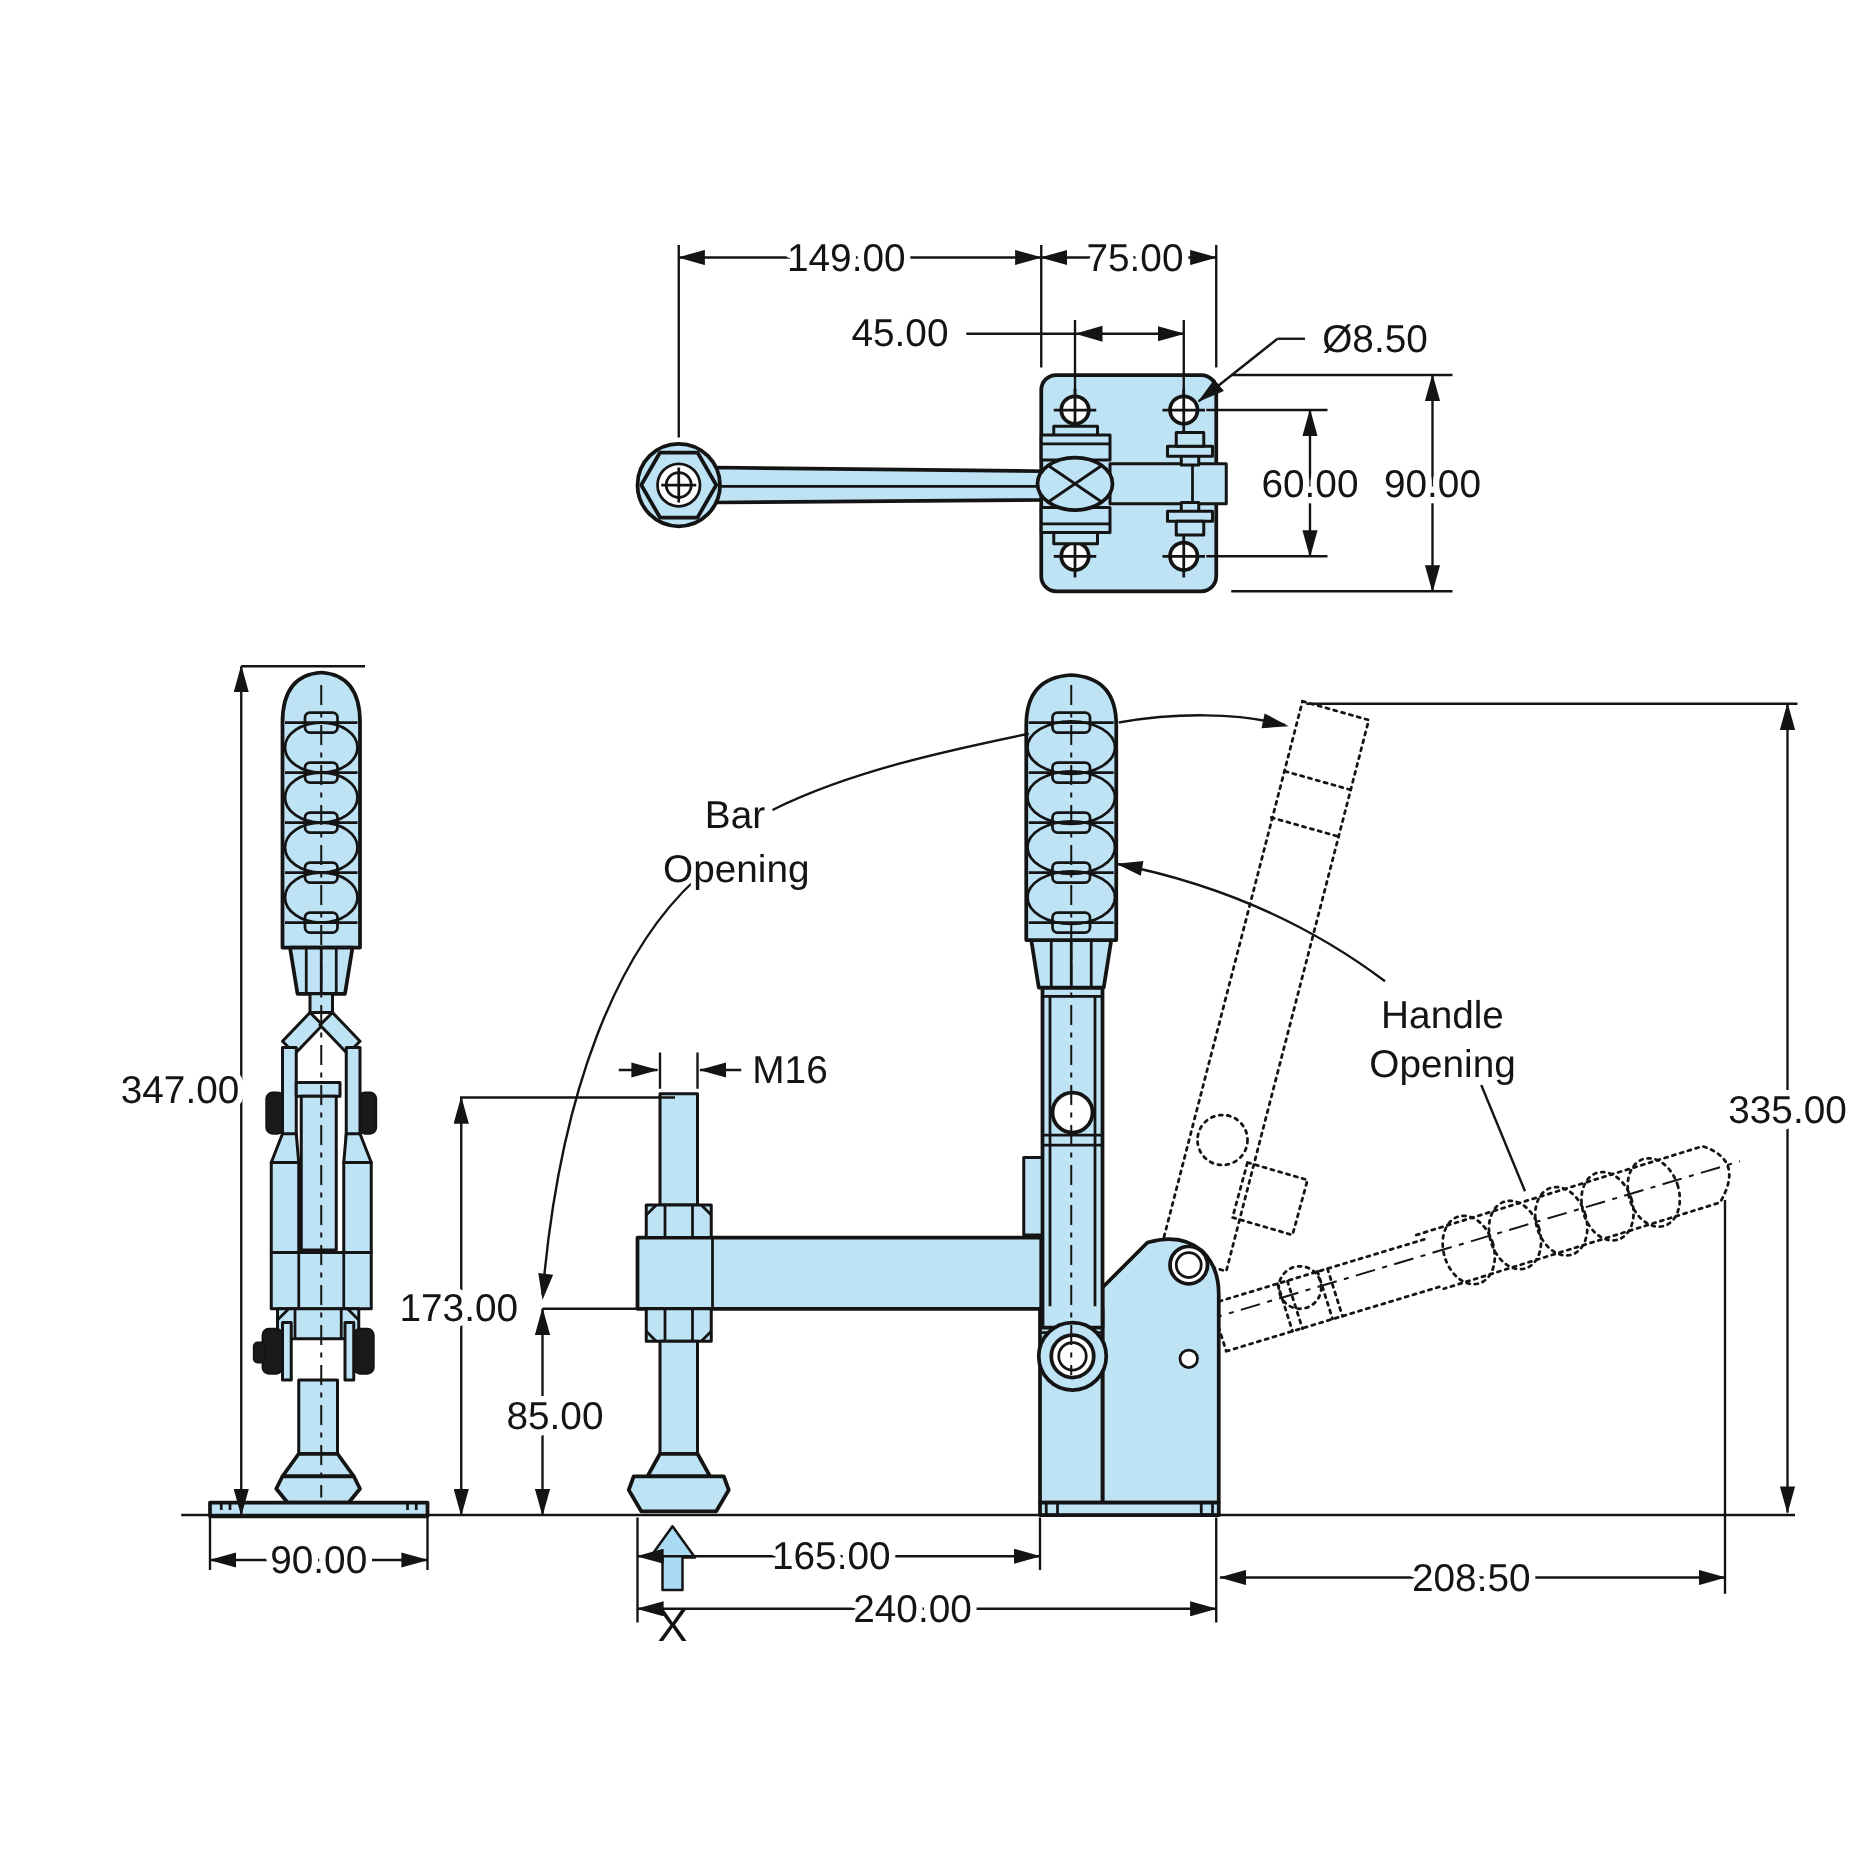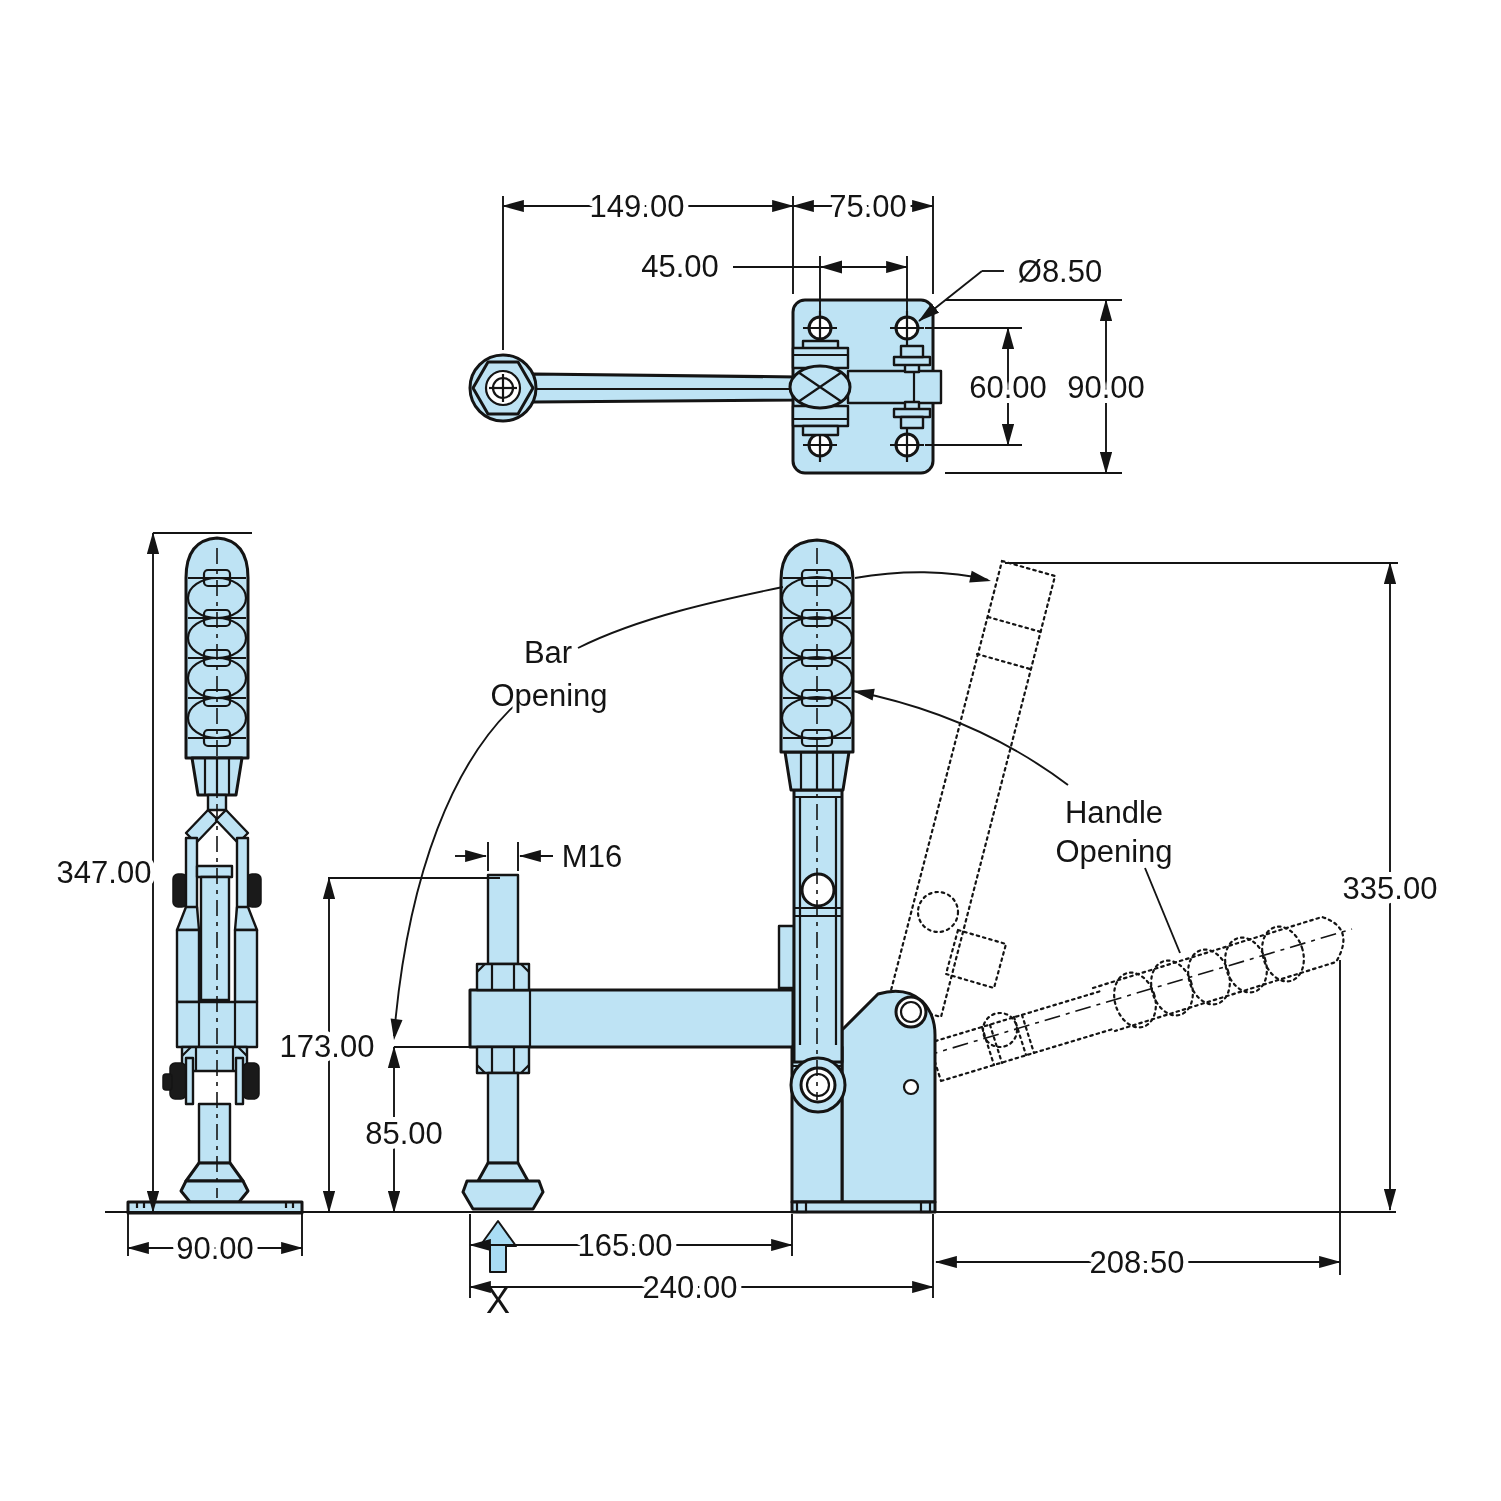--- a/index.html
+++ b/index.html
@@ -1,20 +1,20 @@
 <!DOCTYPE html>
 <html style="--part: #BEE3F4; --arrow: #A9DCF4; --line: #141414; --knob: #1A1A1A; --bg: #FFFFFF;"><head>
 <meta charset="utf-8">
 <style>
   :root{
     --part:#BEE3F4; --arrow:#A9DCF4; --line:#141414; --knob:#1A1A1A; --bg:#FFFFFF;
   }
   html,body{margin:0;padding:0;background:var(--bg);}
   .stage{width:1267px;height:1501px;position:relative;background:var(--bg);
-         font-family:"Liberation Sans", sans-serif;}
+         font-family:"Liberation Sans", sans-serif;padding-left:40px;}
   svg{display:block}
   
   .part{fill:var(--part);stroke:var(--line);stroke-width:3;stroke-linejoin:round;}
   .part2{fill:var(--part);stroke:var(--line);stroke-width:2.4;stroke-linejoin:round;}
   .white{fill:#fff;stroke:var(--line);stroke-width:3;}
   .white2{fill:#fff;stroke:var(--line);stroke-width:2.2;}
   .knob{fill:var(--knob);stroke:var(--line);stroke-width:1.5;}
   .ln{fill:none;stroke:var(--line);stroke-width:3;stroke-linejoin:round;}
   .ln2{fill:none;stroke:var(--line);stroke-width:2.2;}
   

